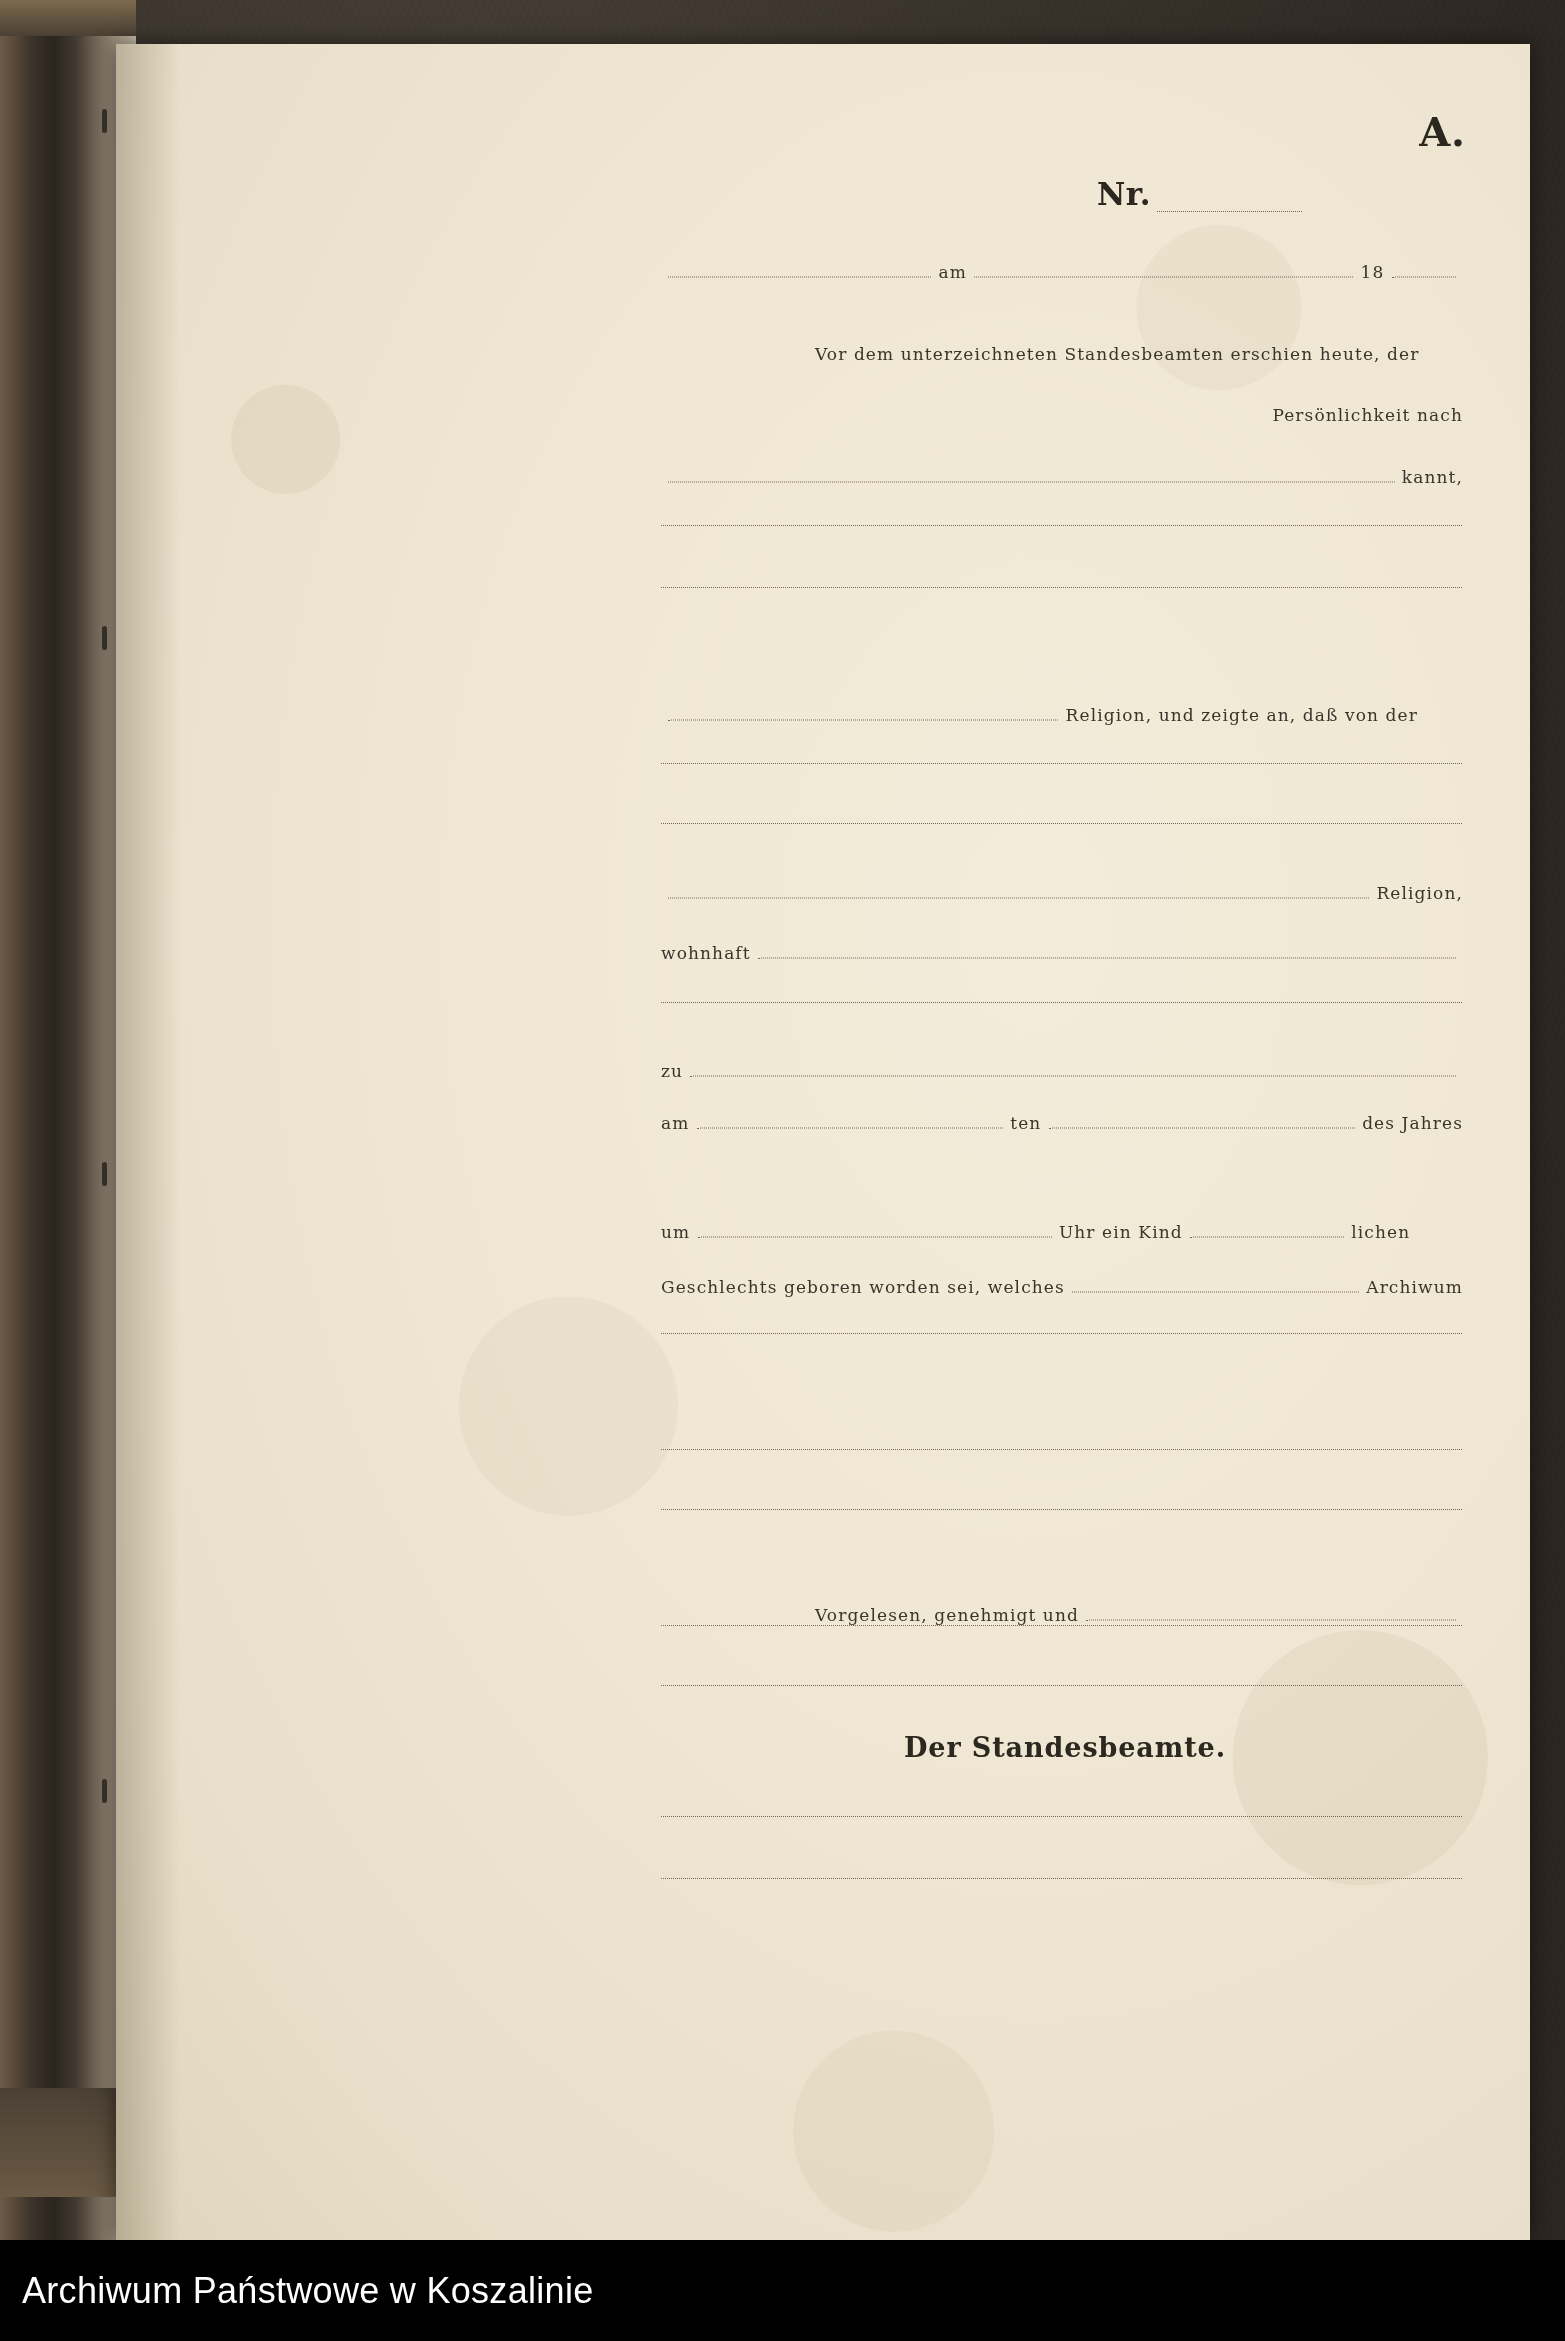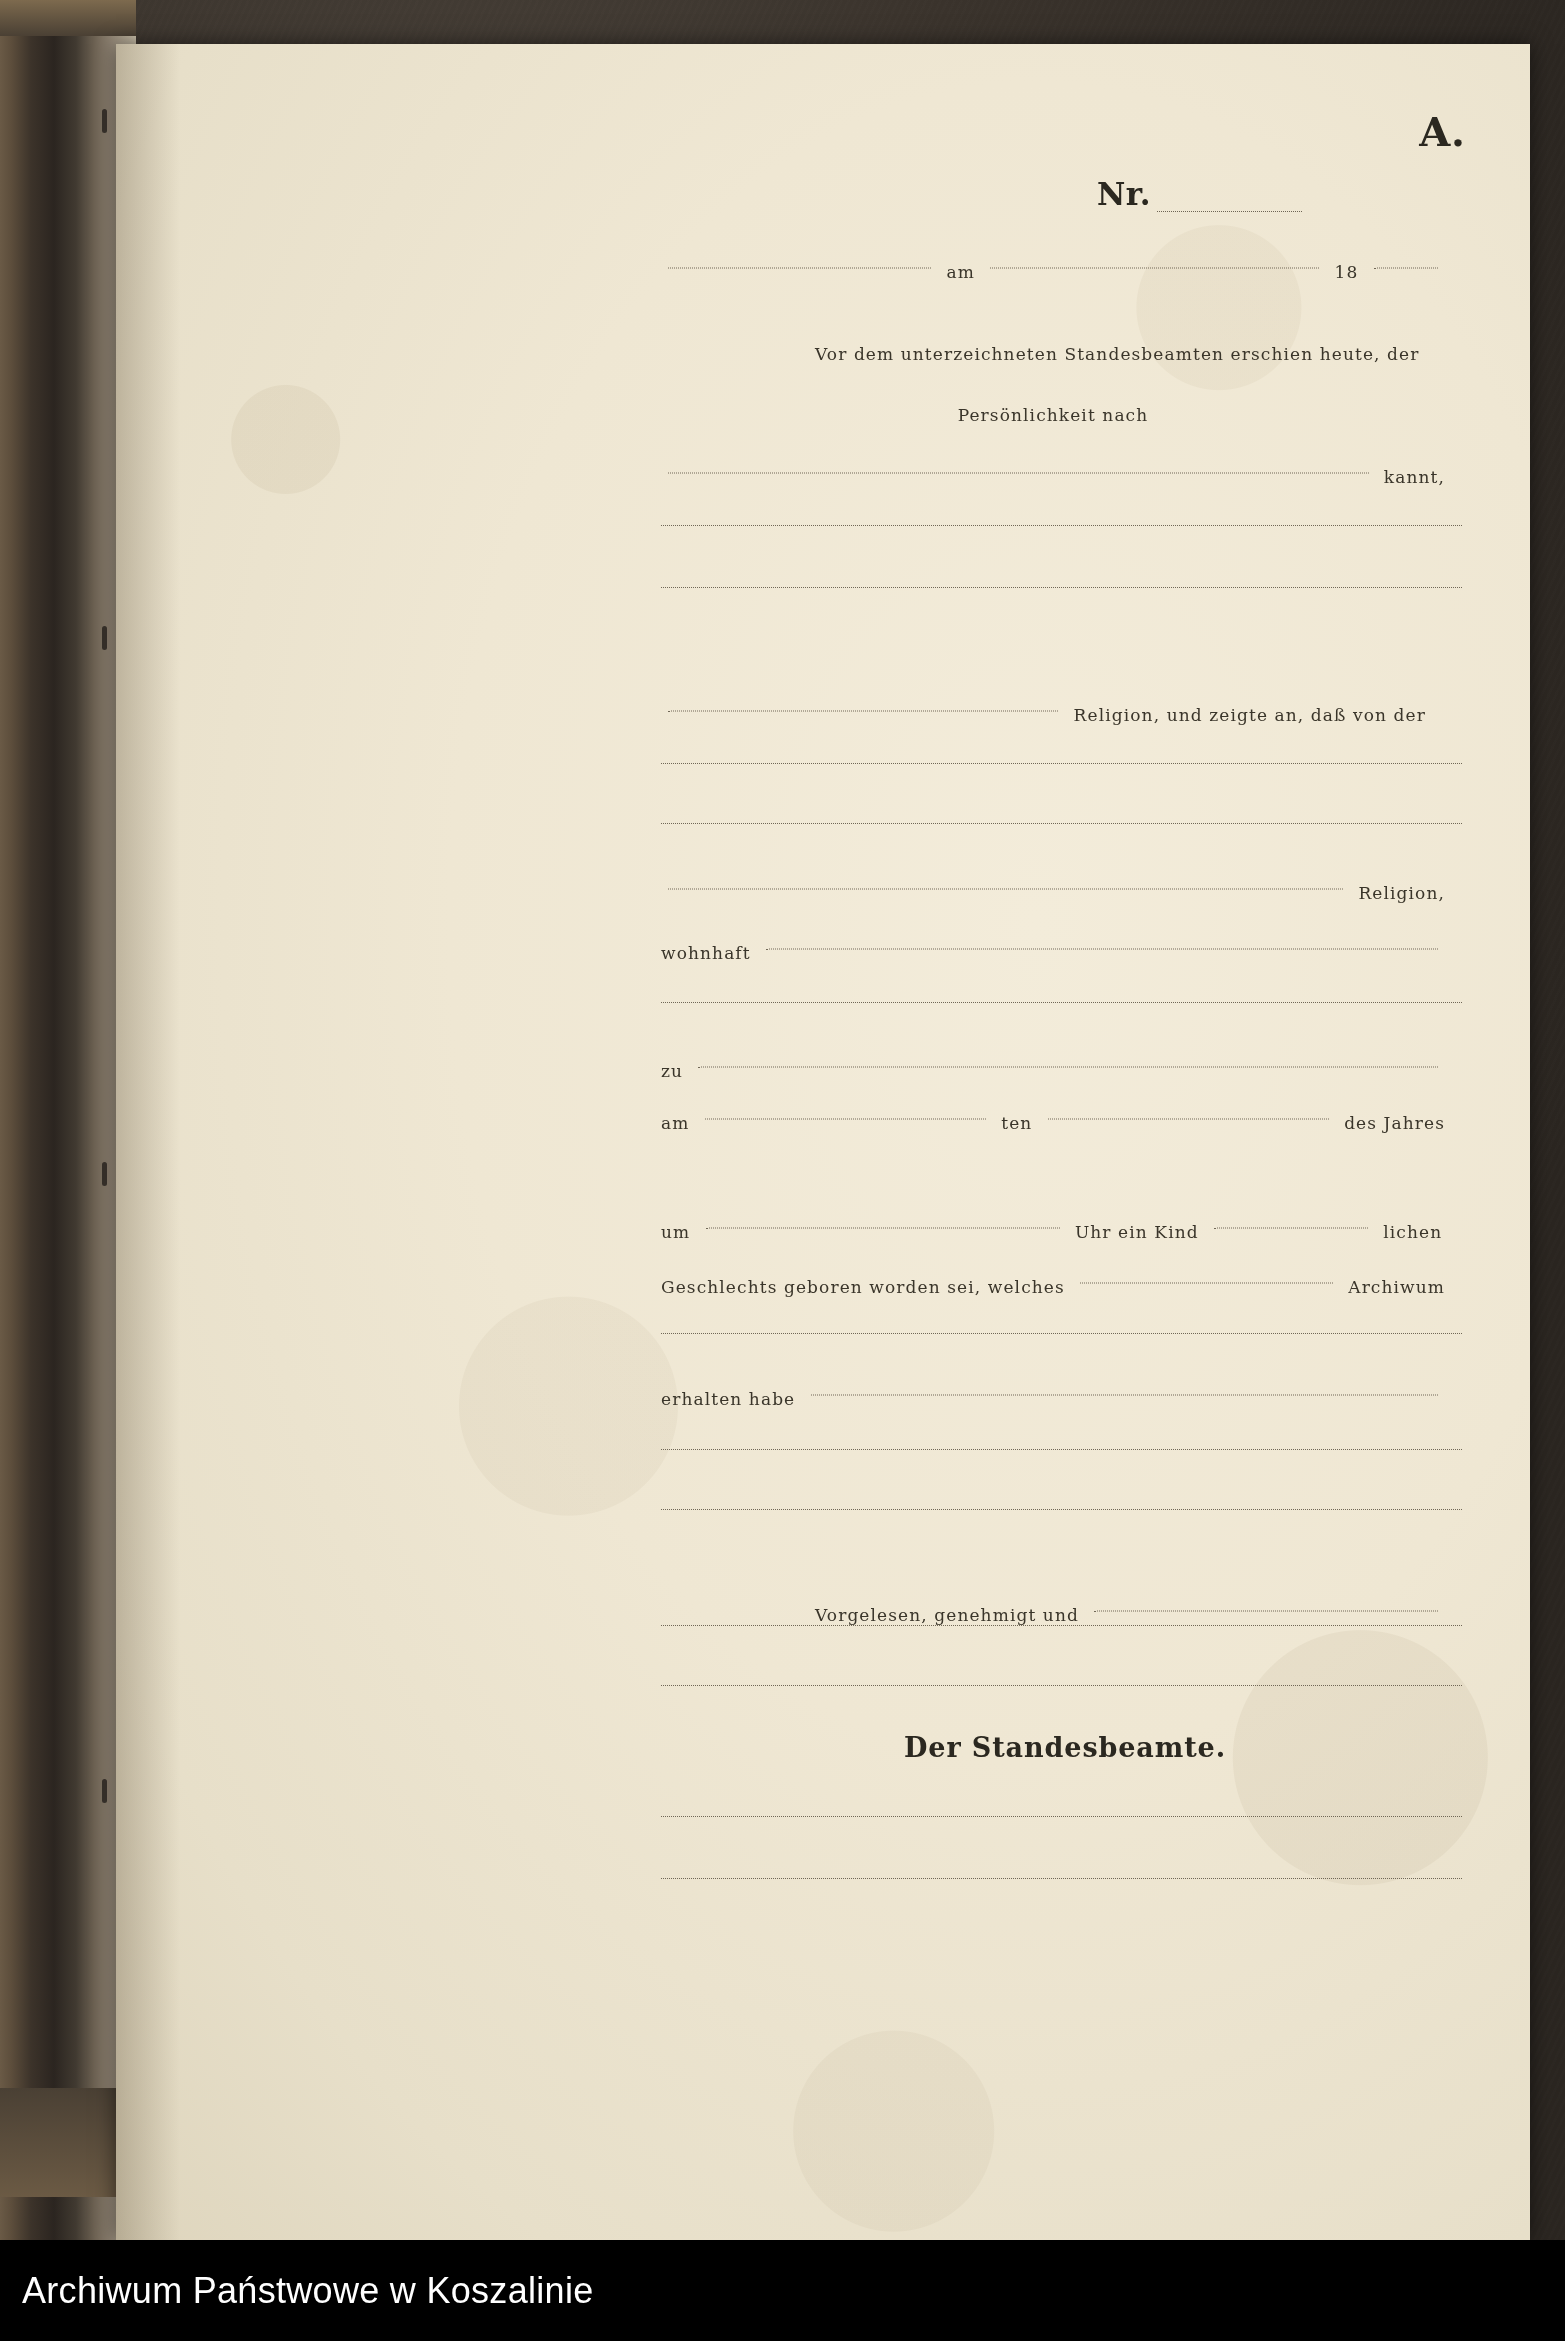--- a/index.html
+++ b/index.html
@@ -155,24 +155,24 @@
     position: absolute;
     left: 9px;
     right: 16.3px;
     border-bottom: 1.8px dotted #706756;
     height: 0;
   }
 
   .row {
     position: absolute;
     left: 9px;
-    right: 33px;
+    right: 15px;
     display: flex;
-    align-items: center;
-    gap: 8px;
+    align-items: flex-end;
+    gap: 0;
   }
   .row .seg {
     flex: 1 1 auto;
     border-bottom: 1.8px dotted #706756;
     margin: 0 7.3px;
     transform: translateY(-4.5px);
   }
   .row .txt { flex: 0 0 auto; }
 
   .indent-1 { padding-left: 154px; margin-top: 36px; }
@@ -300,24 +300,20 @@
     </div>
 
     <div class="row body-text" style="top:1233px;">
       <span class="txt">Geschlechts geboren worden sei, welches</span>
       <span class="seg"></span>
       <span class="txt">Archiwum</span>
     </div>
 
     <div class="rule" style="top:1289px;"></div>
 
-    <div class="row body-text" style="top:1345px;">
-      <span class="txt">erhalten habe</span>
-      <span class="seg"></span>
-    </div>
 
     <div class="rule" style="top:1405px;"></div>
     <div class="rule" style="top:1465px;"></div>
 
     <div class="row body-text indent-1" style="top:1525px; left:9px;">
       <span class="txt">Vorgelesen, genehmigt und</span>
       <span class="seg"></span>
     </div>
 
     <div class="rule" style="top:1581px;"></div>

